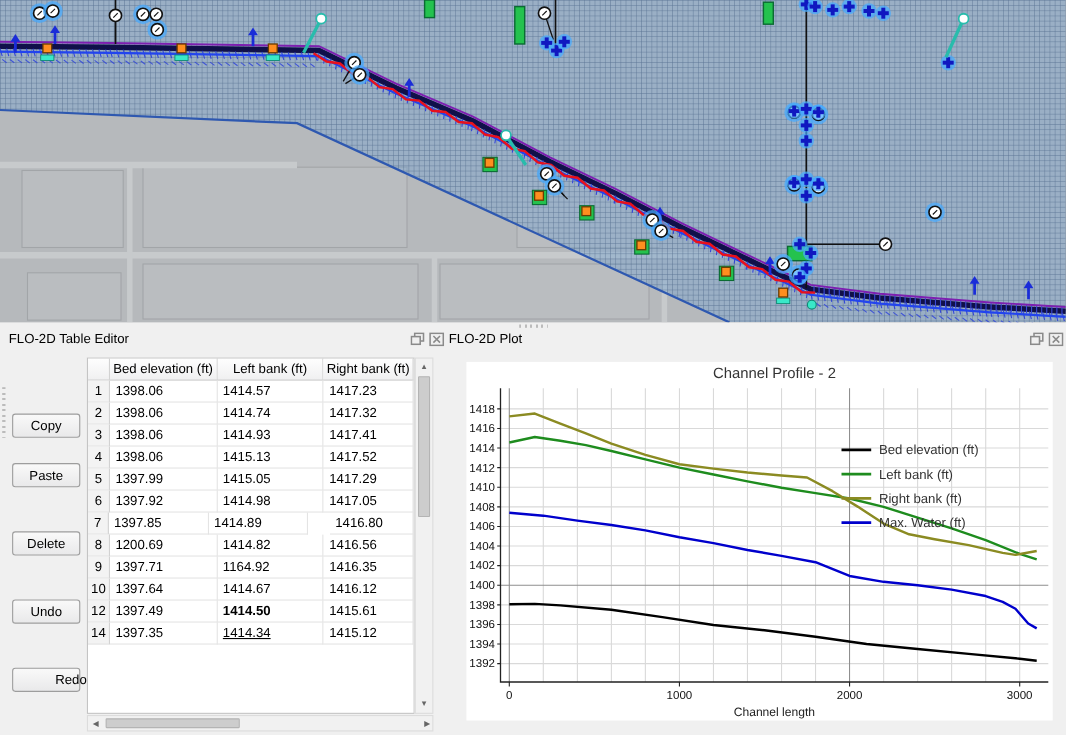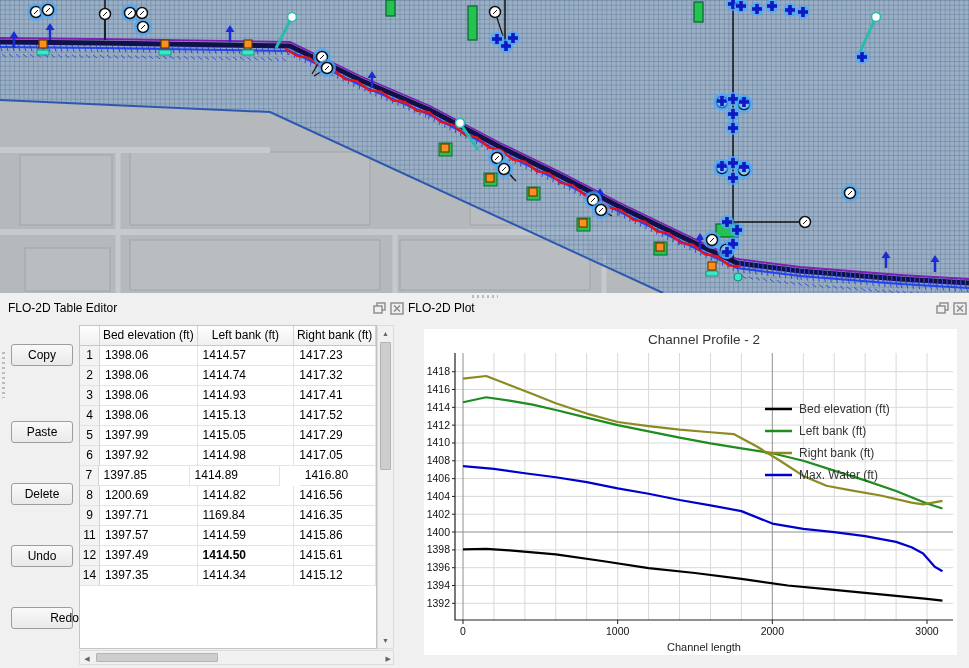--- a/index.html
+++ b/index.html
@@ -373,21 +373,21 @@
       <rect x="4" y="1" width="8" height="7" fill="none" stroke="#8a8a8a" stroke-width="1.4"></rect>
       <rect x="1" y="4" width="8" height="7" fill="#f0f0f0" stroke="#8a8a8a" stroke-width="1.4"></rect>
     </svg>
     <svg class="dock-icon" viewBox="0 0 14 13">
       <rect x="1" y="1" width="12" height="11" fill="none" stroke="#8a8a8a" stroke-width="1.4"></rect>
       <path d="M4 3.5 L10 9.5 M10 3.5 L4 9.5" stroke="#8a8a8a" stroke-width="1.4"></path>
     </svg>
   </div>
   <div class="dots-v" style="left:2px;top:352px;"></div>
 
-  <div class="tbl-btn" style="top:344px;">Copy</div>
+  <div class="tbl-btn" style="top:376px;">Copy</div>
   <div class="tbl-btn" style="top:421px;">Paste</div>
   <div class="tbl-btn" style="top:483px;">Delete</div>
   <div class="tbl-btn" style="top:545px;">Undo</div>
   <div class="tbl-btn" style="top:607px;padding-left:45px;">Redo</div>
 
   <div id="tbl">
       <div class="trow thead">
         <div class="tcell rowhdr" style="width: 20px;"></div>
         <div class="tcell" style="width: 98px;">Bed elevation (ft)</div>
         <div class="tcell" style="width: 97px;">Left bank (ft)</div>
@@ -437,39 +437,39 @@
       </div>
       <div class="trow">
         <div class="tcell rowhdr" style="width: 20px;">8</div>
         <div class="tcell" style="width: 98px;">1200.69</div>
         <div class="tcell" style="width: 97px;">1414.82</div>
         <div class="tcell" style="width: 82px;">1416.56</div>
       </div>
       <div class="trow">
         <div class="tcell rowhdr" style="width: 20px;">9</div>
         <div class="tcell" style="width: 98px;">1397.71</div>
-        <div class="tcell" style="width: 97px;">1169.84</div>
+        <div class="tcell" style="width: 97px;">1164.92</div>
         <div class="tcell" style="width: 82px;">1416.35</div>
       </div>
       <div class="trow">
-        <div class="tcell rowhdr" style="width: 20px;">11</div>
-        <div class="tcell" style="width: 98px;">1397.57</div>
-        <div class="tcell" style="width: 97px;">1414.59</div>
-        <div class="tcell" style="width: 82px;">1415.86</div>
+        <div class="tcell rowhdr" style="width: 20px;">10</div>
+        <div class="tcell" style="width: 98px;">1397.64</div>
+        <div class="tcell" style="width: 97px;">1414.67</div>
+        <div class="tcell" style="width: 82px;">1416.12</div>
       </div>
       <div class="trow">
         <div class="tcell rowhdr" style="width: 20px;">12</div>
         <div class="tcell" style="width: 98px;">1397.49</div>
         <div class="tcell" style="width: 97px; font-weight: bold;">1414.50</div>
         <div class="tcell" style="width: 82px;">1415.61</div>
       </div>
       <div class="trow">
         <div class="tcell rowhdr" style="width: 20px;">14</div>
         <div class="tcell" style="width: 98px;">1397.35</div>
-        <div class="tcell" style="width: 97px;">1414.34</div>
+        <div class="tcell" style="width: 97px; text-decoration: underline;">1414.34</div>
         <div class="tcell" style="width: 82px;">1415.12</div>
       </div>
     </div>
 
   <div class="sb" style="left:377px;top:325px;width:17px;height:324px;">
     <div class="sb-arrow" style="top:4px;">▲</div>
     <div class="sb-arrow" style="bottom:4px;">▼</div>
     <div class="sb-thumb" style="left:2px;top:16px;width:11px;height:128px;"></div>
   </div>
 

